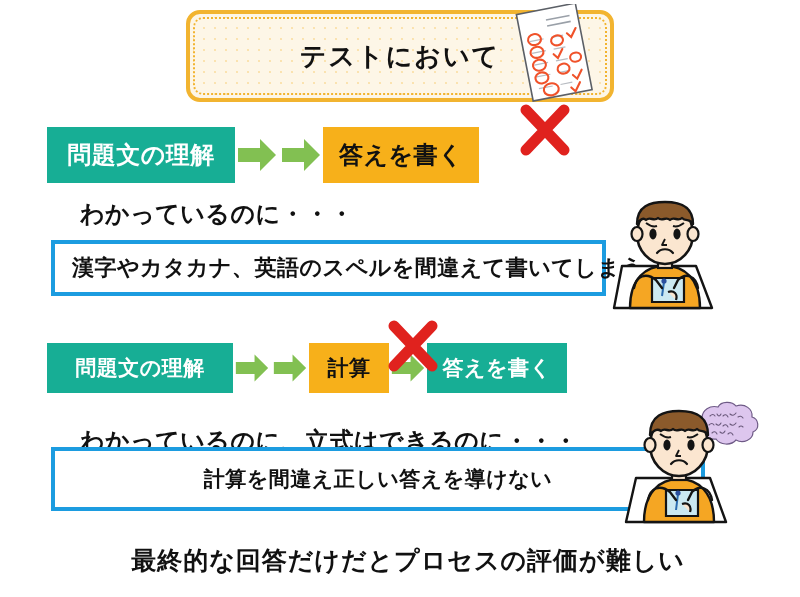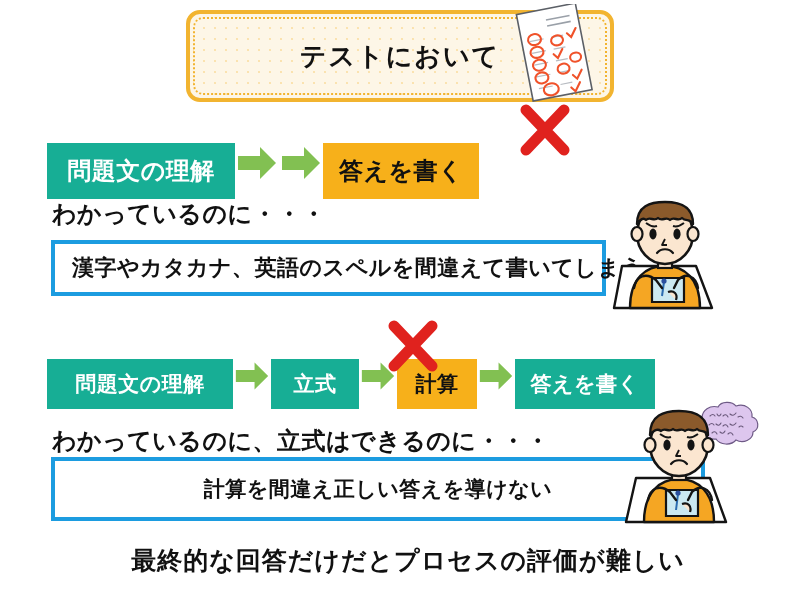--- a/index.html
+++ b/index.html
@@ -72,21 +72,20 @@
     box-sizing: border-box;
     display: flex;
     align-items: center;
     justify-content: center;
     height: 56px;
     font-size: 24px;
     font-weight: bold;
     letter-spacing: 0.5px;
     white-space: nowrap;
     position: relative;
-    margin-top: 16px;
   }
   .flow-box.teal {
     background: #17ae95;
     color: #ffffff;
   }
   .flow-box.orange {
     background: #f7b01a;
     color: #111111;
   }
   #flow-row-2 .flow-box { height: 50px; font-size: 21px; }
@@ -109,39 +108,40 @@
   #xmark-2 { left: 386px; top: 320px; }
 
   
   .lead-text {
     position: absolute;
     font-size: 24px;
     font-weight: bold;
     color: #111111;
     letter-spacing: 0.5px;
     white-space: nowrap;
+    margin-left: 28px;
   }
   #lead-text-1 { left: 52px; top: 198px; }
   #lead-text-2 { left: 52px; top: 425px; }
 
   .callout-box {
     position: absolute;
     box-sizing: border-box;
     border: 4px solid #1c9ce0;
     background: #ffffff;
     display: flex;
     align-items: center;
   }
   #callout-box-1 {
     left: 51px; top: 240px; width: 555px; height: 56px;
     justify-content: flex-start;
     padding-left: 17px;
   }
   #callout-box-2 {
-    left: 51px; top: 457px; width: 654px; height: 64px;
+    left: 51px; top: 447px; width: 654px; height: 64px;
     justify-content: center;
     text-align: right;
   }
   .callout-text {
     font-size: 22px;
     font-weight: bold;
     color: #111111;
     letter-spacing: 0.5px;
     white-space: nowrap;
   }
@@ -266,23 +266,20 @@
   <path d="M45 57 C49 52 57 52 61 57" fill="none" stroke="#141414" stroke-width="2.2" stroke-linecap="round"></path>
 </svg>
 
 <div class="flow-row" id="flow-row-2">
   <div class="flow-box teal" style="width:186px">
     <span>問題文の理解</span>
   </div>
   <svg class="arrow" viewBox="0 0 44 40">
     <path d="M3 13 H25 V4 L41 20 L25 36 V27 H3 Z" fill="#82c052"></path>
   </svg>
-  <div class="flow-box teal" style="width:88px">
-    <span>立式</span>
-  </div>
   <svg class="arrow" viewBox="0 0 44 40">
     <path d="M3 13 H25 V4 L41 20 L25 36 V27 H3 Z" fill="#82c052"></path>
   </svg>
   <div class="flow-box orange" style="width:80px">
     <span>計算</span>
   </div>
   <svg class="arrow" viewBox="0 0 44 40">
     <path d="M3 13 H25 V4 L41 20 L25 36 V27 H3 Z" fill="#82c052"></path>
   </svg>
   <div class="flow-box teal" style="width:140px">

